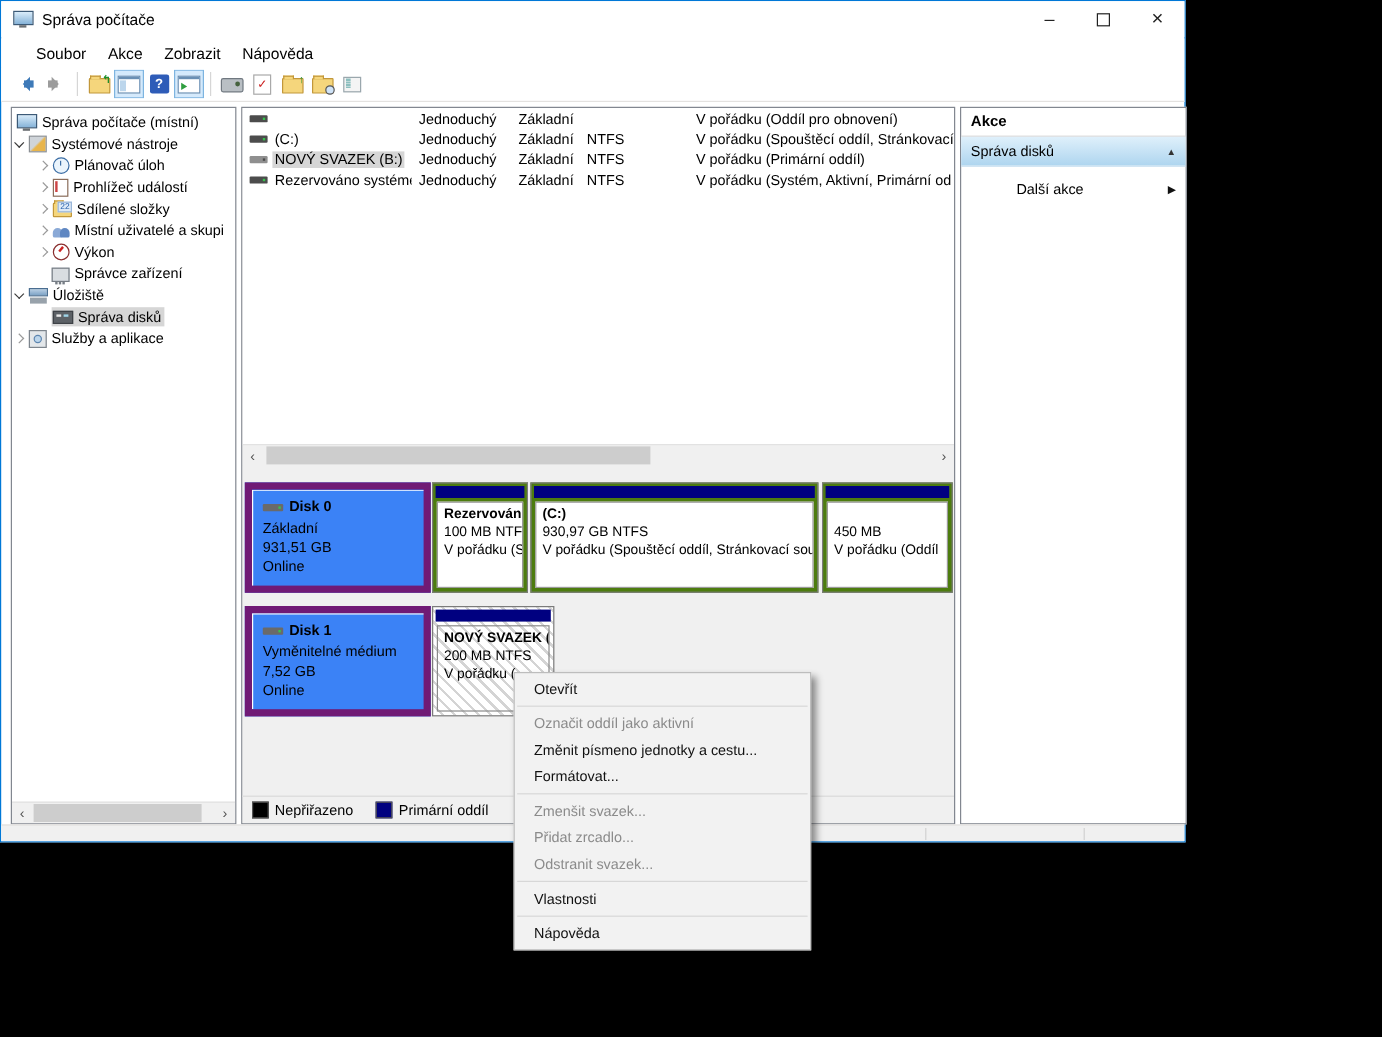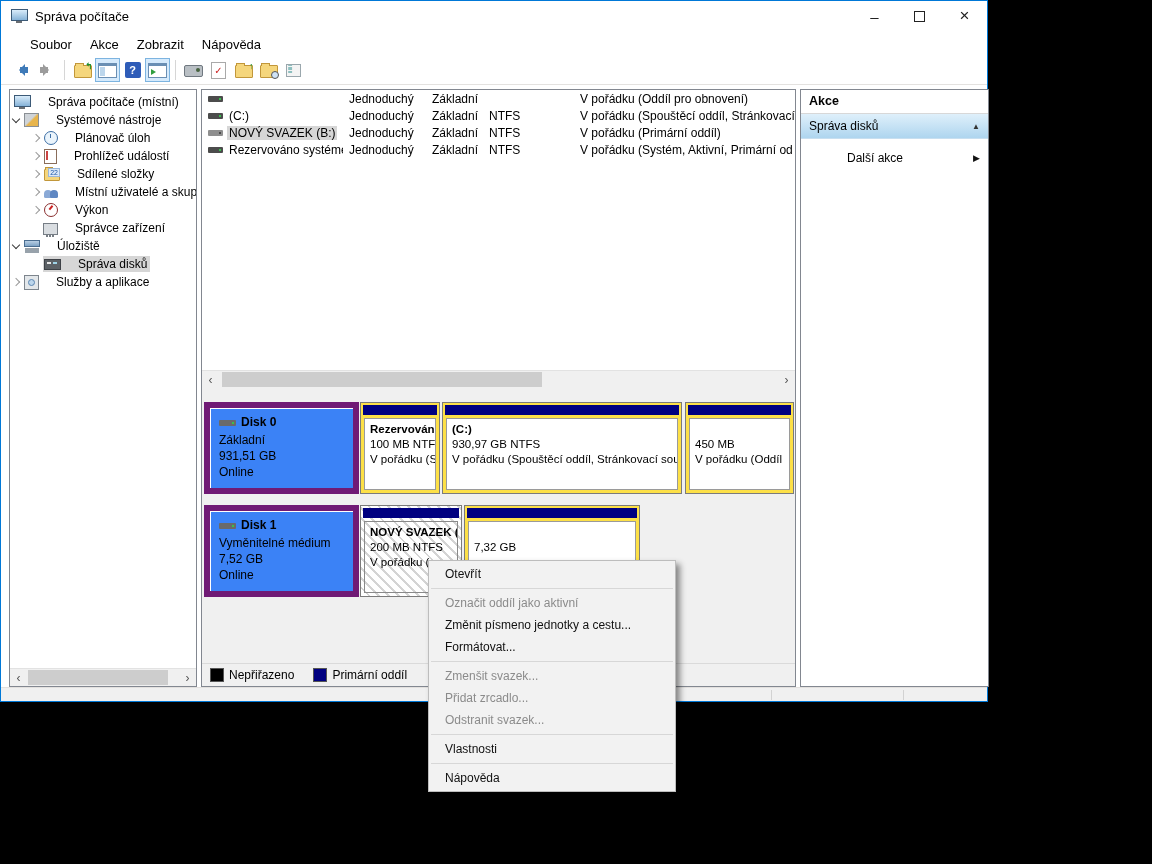--- a/index.html
+++ b/index.html
@@ -38,21 +38,21 @@
   .mini-win .panel{position:absolute;left:1px;top:3px;width:5px;bottom:1px;background:#bcd6ec;}
   .mini-win .play{position:absolute;left:2px;top:5px;width:0;height:0;border:3px solid transparent;border-left:5px solid #2f9e3f;}
   .i-help{width:16px;height:16px;background:#2e5cb8;color:#fff;font-size:11px;font-weight:bold;display:flex;align-items:center;justify-content:center;border-radius:2px;}
   .i-screen{width:17px;height:10px;background:#b9bfc4;border:1px solid #707880;border-radius:2px;position:relative;margin-top:2px;}
   .i-screen::after{content:"";position:absolute;right:2px;top:2px;width:4px;height:4px;border-radius:50%;background:#46633f;}
   .i-doc{width:13px;height:15px;background:#fff;border:1px solid #a9a9a9;display:flex;align-items:center;justify-content:center;color:#c22;font-size:10px;font-weight:bold;}
   .i-tasklist{width:15px;height:13px;background:#f4f4f4;border:1px solid #9aa7ad;font-size:8px;line-height:4px;color:#2e8f8f;padding:1px;box-sizing:border-box;}
   
   .tree-pane{position:absolute;left:8px;top:88px;width:188px;height:598px;background:#fff;border:1px solid #828790;box-sizing:border-box;overflow:hidden;}
   .tree-row{display:flex;align-items:center;height:18px;font-size:12px;white-space:nowrap;}
-  .tree-row .lbl{margin-left:17px;}
+  .tree-row .lbl{margin-left:4px;}
   .tree-row .hl{background:#d6d6d6;}
   .chev{flex:none;width:5px;height:5px;border-right:1.2px solid #9a9a9a;border-bottom:1.2px solid #9a9a9a;transform:rotate(-45deg);margin:0 5px 0 3px;}
   .chev.exp{border-color:#3a3a3a;transform:rotate(45deg);margin-top:-2px;}
   .chev-sp{flex:none;width:13px;}
   .ind2{margin-left:20px;}
   .ico{flex:none;display:inline-block;position:relative;}
   .i-computer{width:15px;height:10px;background:linear-gradient(#d9ecfa,#86b3d8);border:1px solid #3c5a77;margin-top:-2px;}
   .i-computer::after{content:"";position:absolute;left:4px;bottom:-3px;width:6px;height:2px;background:#6b6f73;}
   .i-tools{width:13px;height:12px;background:linear-gradient(135deg,#cfd4d9 45%,#e8b54c 55%);border:1px solid #8a8f94;}
   .i-clock{width:12px;height:12px;border:1px solid #3c6ea5;border-radius:50%;background:#eaf4fc;}
@@ -91,21 +91,21 @@
   .vol-row{display:flex;height:17px;font-size:12px;align-items:center;}
   .vc{box-sizing:border-box;padding-left:6px;white-space:nowrap;overflow:hidden;display:flex;align-items:center;}
   .w0{width:141px;}.w1{width:83px;}.w2{width:57px;}.w3{width:91px;}.w4{flex:1;}
   .vol-row .vname{margin-left:4px;padding:0 2px;}
   .vol-row .vname.hl{background:#d6d6d6;}
   .mid-hscroll{top:280px;border-top:1px solid #e2e2e2;}
   .graph{position:absolute;left:0;top:298px;right:0;bottom:22px;background:#f0f0f0;}
   .band{position:absolute;left:2px;right:3px;height:92px;}
   .disk-info{position:absolute;left:0;top:0;width:155px;height:92px;background:#3b82f6;border:6px solid #701a75;box-shadow:inset 1px 1px 0 #fff;box-sizing:border-box;padding:6px 9px;font-size:12px;line-height:16px;}
   .disk-info .dn{font-weight:bold;display:flex;align-items:center;gap:5px;margin-bottom:2px;}
-  .part{position:absolute;top:0;height:92px;background:#fde047;border:1px solid #7b7b7b;box-sizing:border-box;}
+  .part{position:absolute;top:0;height:92px;background:#4d7c0f;border:1px solid #7b7b7b;box-sizing:border-box;}
   .part-bar{position:absolute;left:2px;right:2px;top:2px;height:10px;}
   .part-body{position:absolute;left:3px;right:3px;top:15px;bottom:3px;border:1px solid #9a9a9a;background:#fff;padding:3px 5px;font-size:11.5px;line-height:15px;overflow:hidden;white-space:nowrap;}
   .part-body .b1{font-weight:bold;min-height:15px;}
   .part.hatched{background:repeating-linear-gradient(45deg,#fff 0 5px,#d4d4d4 5px 7px);}
   .part.hatched .part-body{background:transparent;border-color:#8a8a8a;}
   .legend{position:absolute;left:0;right:0;bottom:0;height:22px;background:#f0f0f0;border-top:1px solid #dadada;display:flex;align-items:center;padding-left:8px;font-size:12px;gap:5px;}
   .swatch{width:12px;height:12px;border:1px solid #555;flex:none;}
   .leg-lbl{margin-right:14px;}
   
   .act-pane{position:absolute;left:799px;top:88px;width:189px;height:598px;background:#fff;border:1px solid #828790;box-sizing:border-box;}
@@ -378,27 +378,20 @@
           <div>Vyměnitelné médium</div>
           <div>7,52 GB</div>
           <div>Online</div>
         </div>
         <div class="part hatched" style="left:156px;width:102px">
           <div class="part-bar" style="background-color: rgb(0, 0, 128);"></div>
           <div class="part-body">
             <div class="b1">NOVÝ SVAZEK (</div>
             <div>200 MB NTFS</div>
             <div>V pořádku (</div>
-          </div>
-        </div>
-        <div class="part" style="left:260px;width:176px">
-          <div class="part-bar" style="background-color: rgb(0, 0, 128);"></div>
-          <div class="part-body">
-            <div class="b1"></div>
-            <div>7,32 GB</div>
           </div>
         </div>
       </div>
     </div>
 
     <div class="legend">
       <span class="swatch" style="background-color: rgb(0, 0, 0);"></span>
       <span class="leg-lbl">Nepřiřazeno</span>
       <span class="swatch" style="background-color: rgb(0, 0, 128);"></span>
       <span class="leg-lbl">Primární oddíl</span>

